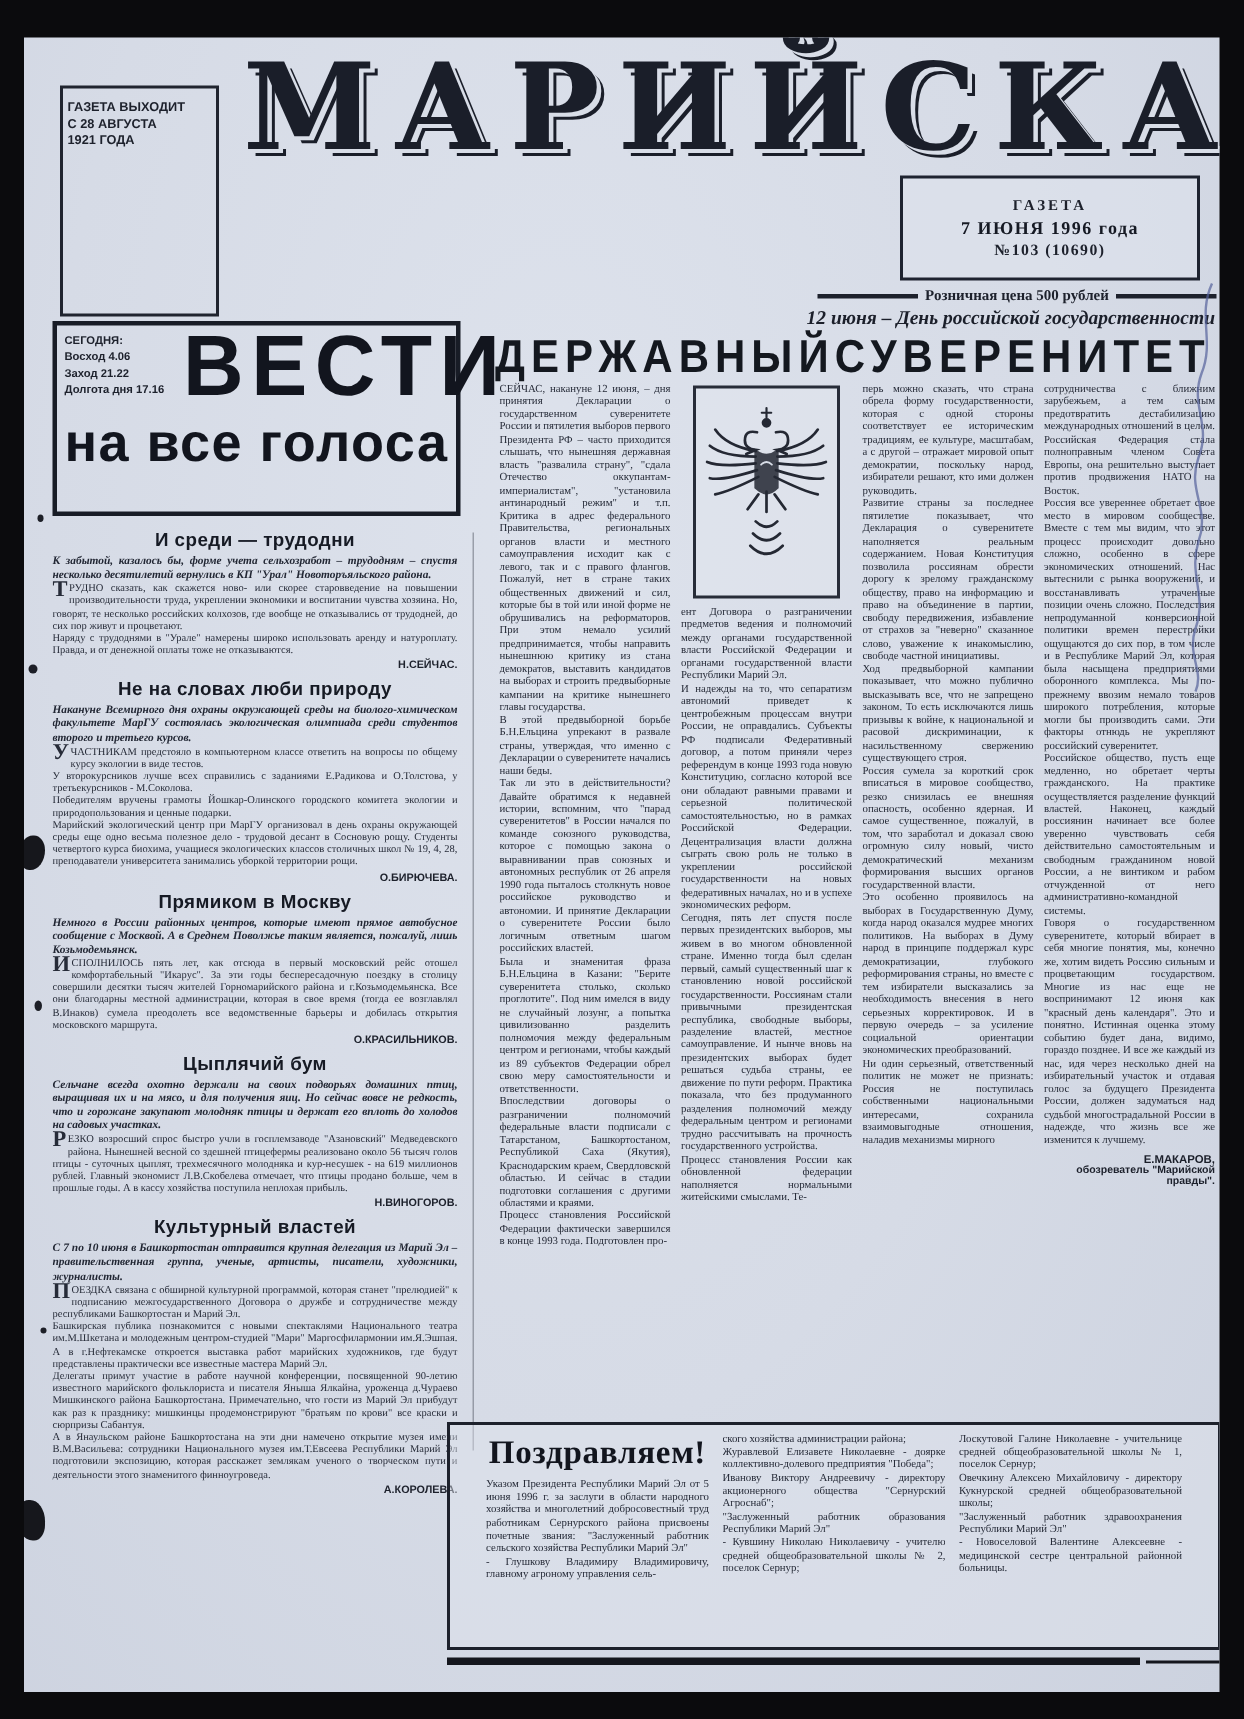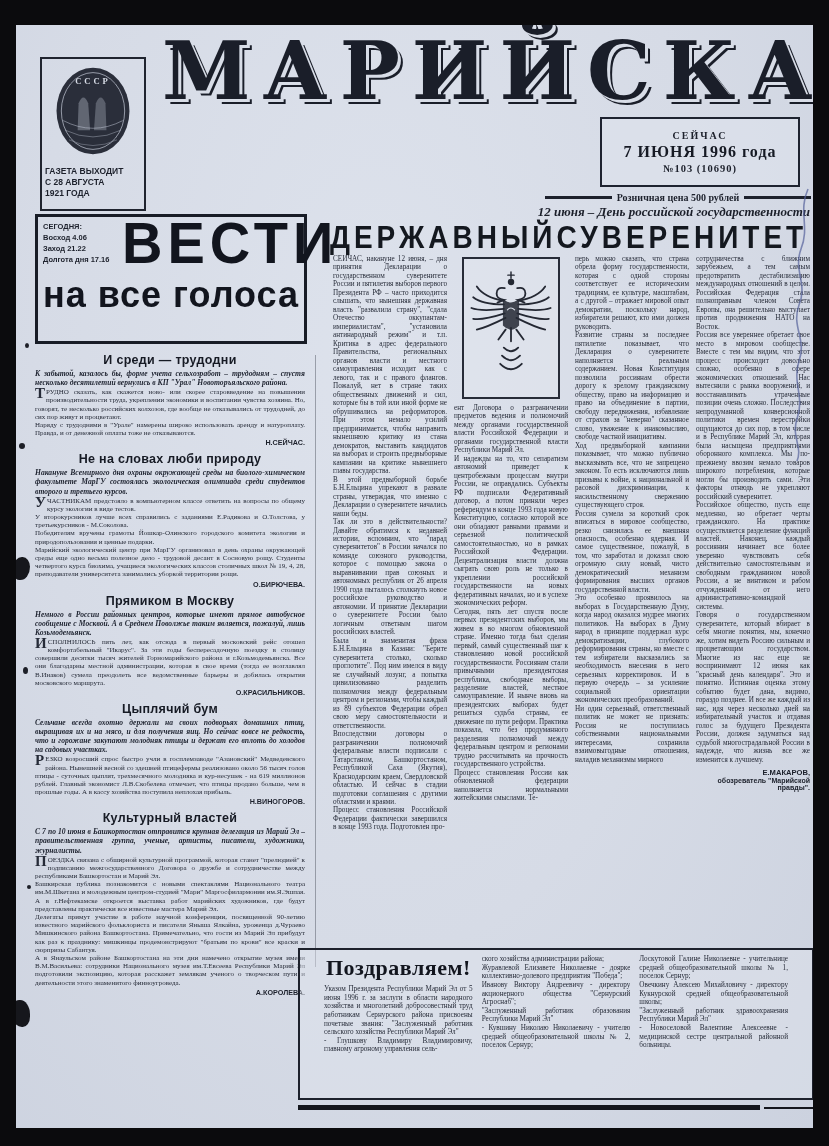--- a/index.html
+++ b/index.html
@@ -32,21 +32,21 @@
   }
   .title1{left:146px;top:8px;font-size:80px;}
   .title2{left:152px;top:96px;font-size:80px;}
   .date-box{
     position:absolute;left:584px;top:92px;width:200px;height:70px;
     border:2.5px solid #1e2330;box-sizing:border-box;
     display:flex;flex-direction:column;align-items:center;justify-content:center;
     background:rgba(222,227,236,0.6);gap:2px;
   }
   .weekday{font-family:"Liberation Serif",serif;font-weight:bold;font-size:10px;letter-spacing:2px;color:#1d212c;}
-  .issuedate{font-weight:bold;font-size:16px;color:#161a24;letter-spacing:1px;}
+  .issuedate{font-weight:bold;font-size:12px;color:#161a24;letter-spacing:1px;}
   .issueno{font-weight:bold;font-size:10.5px;color:#1d212c;letter-spacing:1px;}
   .price-row{
     position:absolute;left:529px;top:167px;width:266px;
     display:flex;align-items:center;gap:5px;
   }
   .price-row .rule{flex:1;height:3px;background:#1d212c;}
   .price-row span{font-weight:bold;font-size:10px;white-space:nowrap;color:#1d212c;}
   
   .vesti-box{
     position:absolute;left:19px;top:189px;width:272px;height:130px;
@@ -145,41 +145,29 @@
   .s3{left:7px;top:642px;width:5px;height:7px;}
   .s4{left:11px;top:860px;width:4px;height:4px;}
   .handwriting{position:absolute;left:770px;top:160px;}
 </style>
 </head>
 <body>
 
 <div class="paper">
 
   <div class="logo-box">
-    <span>
-      <svg width="88" height="96" viewBox="0 0 90 100">
-        <ellipse cx="45" cy="50" rx="38" ry="45" fill="#2a2e3a"></ellipse>
-        <ellipse cx="45" cy="50" rx="33" ry="40" fill="none" stroke="#c9cfdd" stroke-width="1" opacity="0.7"></ellipse>
-        <text x="45" y="22" fill="#d8dde7" font-size="9" font-weight="bold" text-anchor="middle" letter-spacing="3">СССР</text>
-        <path d="M30 42 q5 -12 10 0 l2 28 h-13 z" fill="#c9cfdd" opacity="0.35"></path>
-        <path d="M58 42 q-5 -12 -10 0 l-2 28 h13 z" fill="#c9cfdd" opacity="0.3"></path>
-        <path d="M14 60 q31 16 62 0" stroke="#c9cfdd" stroke-width="1" fill="none" opacity="0.5"></path>
-        <path d="M16 70 q29 14 58 0" stroke="#c9cfdd" stroke-width="1" fill="none" opacity="0.4"></path>
-        <path d="M20 80 q25 12 50 0" stroke="#c9cfdd" stroke-width="1" fill="none" opacity="0.35"></path>
-      </svg>
-    </span>
     <div class="founded">ГАЗЕТА ВЫХОДИТ
 С 28 АВГУСТА
 1921 ГОДА</div>
   </div>
 
   <div class="title1">МАРИЙСКАЯ</div>
 
   <div class="date-box">
-    <div class="weekday">СЕЙЧАС</div>
+    <div class="weekday">ГАЗЕТА</div>
     <div class="issuedate">7 ИЮНЯ 1996 года</div>
     <div class="issueno">№103 (10690)</div>
   </div>
 
   <div class="price-row">
     <div class="rule"></div>
     <span>Розничная цена 500 рублей</span>
     <div class="rule"></div>
   </div>
 

